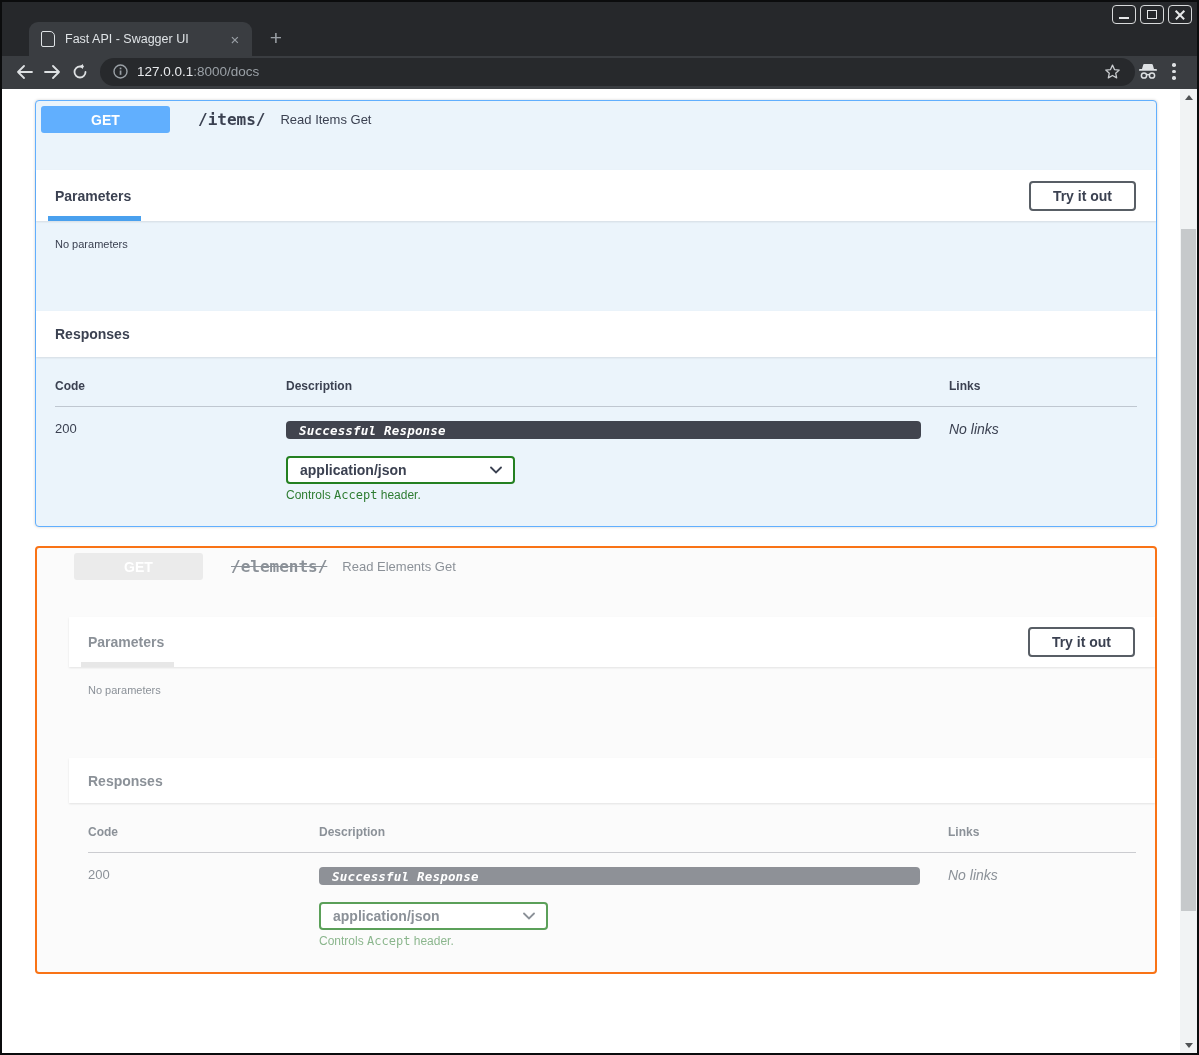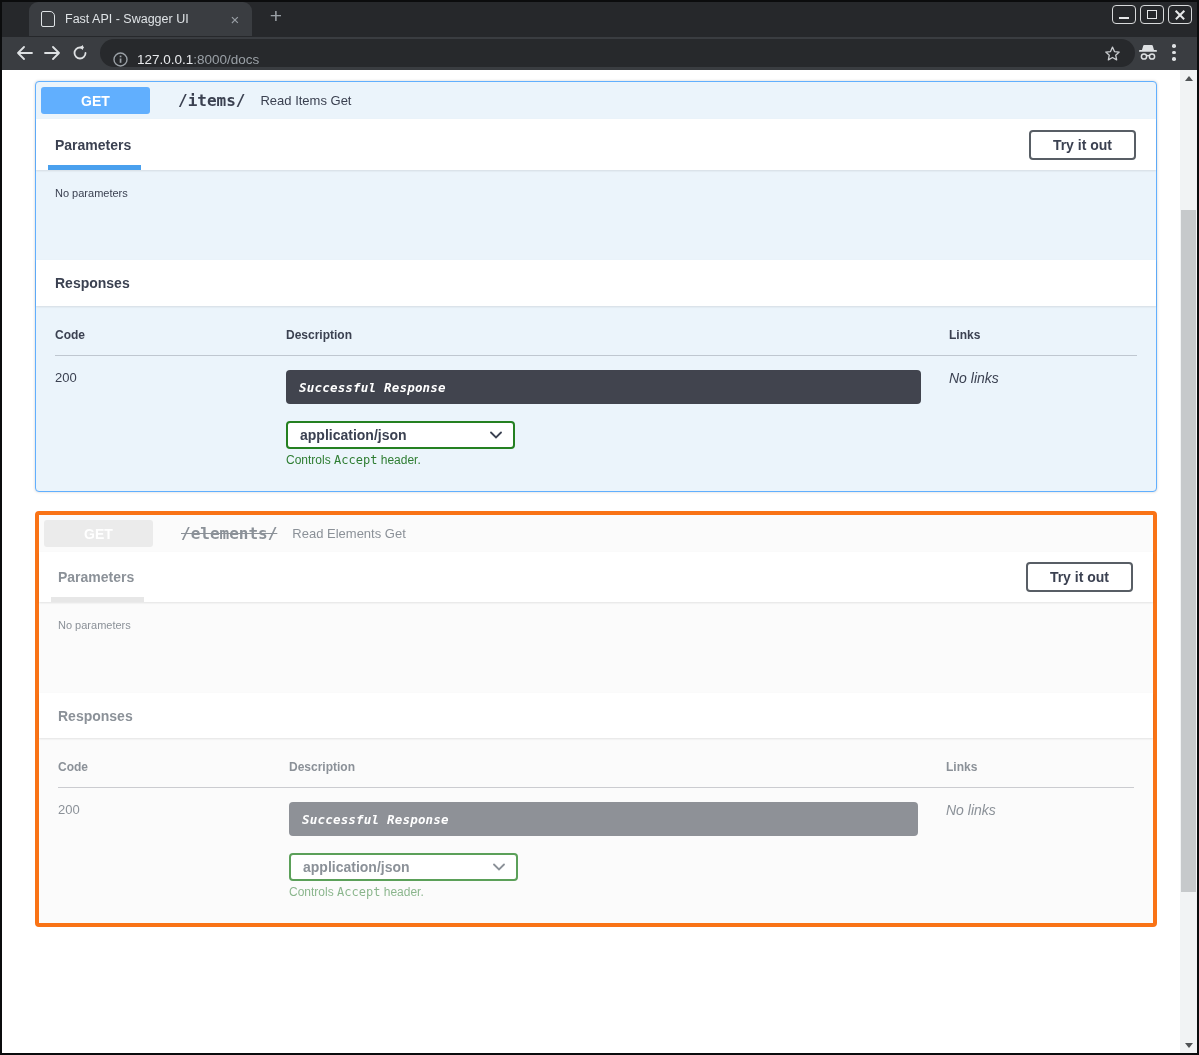--- a/index.html
+++ b/index.html
@@ -2,39 +2,39 @@
 <html><head>
 <meta charset="utf-8">
 <style>
   * { box-sizing: border-box; margin: 0; padding: 0; }
   html, body { width: 1199px; height: 1055px; }
   body { font-family: "Liberation Sans", sans-serif; }
 
   .window { width: 1199px; height: 1055px; background: #0b0c0d; padding: 2px 2px 2px 2px; display: flex; flex-direction: column; }
 
   
-  .tabstrip { height: 35px; background: #26282b; position: relative; display: flex; flex: none; }
+  .tabstrip { height: 54px; background: #26282b; position: relative; display: flex; align-items: flex-end; flex: none; }
   .tab { margin-left: 27px; width: 223px; height: 34px; background: #3a3d41; border-radius: 9px 9px 0 0; display: flex; align-items: center; padding: 0 8px 0 12px; }
   .favicon { width: 14px; height: 16px; border: 1.5px solid #dfe3e6; border-radius: 2px 5px 2px 2px; position: relative; flex: none; }
   .tab-title { color: #dfe3e6; font-size: 12.5px; margin-left: 10px; flex: 1; white-space: nowrap; overflow: hidden; }
   .tab-close { color: #9aa0a6; font-size: 15px; width: 18px; height: 18px; display: flex; align-items: center; justify-content: center; border-radius: 50%; cursor: pointer; }
   .newtab { color: #9aa0a6; font-size: 21px; font-weight: 300; width: 28px; height: 28px; display: flex; align-items: center; justify-content: center; margin: 0 0 4px 10px; border-radius: 50%; cursor: pointer; }
   .win-controls { position: absolute; top: 3px; right: 5px; display: flex; gap: 4px; }
   .win-btn { width: 24px; height: 19px; border: 1px solid #d8dadb; border-radius: 4px; display: flex; align-items: center; justify-content: center; cursor: pointer; }
   .glyph-min { width: 10px; height: 2px; background: #e6e8e9; margin-top: 6px; }
   .glyph-max { width: 10px; height: 9px; border: 1.5px solid #e6e8e9; }
   .glyph-x { position: relative; width: 10px; height: 10px; }
   .glyph-x::before, .glyph-x::after { content: ""; position: absolute; left: -1px; top: 4px; width: 12px; height: 1.7px; background: #e6e8e9; }
   .glyph-x::before { transform: rotate(45deg); }
   .glyph-x::after { transform: rotate(-45deg); }
 
   
   .toolbar { height: 33px; background: #3a3d41; display: flex; align-items: center; padding: 0 10px 2px 8px; flex: none; }
   .nav-btn { width: 28px; height: 28px; display: flex; align-items: center; justify-content: center; flex: none; cursor: pointer; }
-  .omnibox { flex: 1; height: 28px; background: #27292c; border-radius: 14px; display: flex; align-items: flex-end; padding: 0 10px 0 13px; margin-left: 6px; }
+  .omnibox { flex: 1; height: 28px; background: #27292c; border-radius: 14px; display: flex; align-items: center; padding: 0 10px 0 13px; margin-left: 6px; }
   .url { font-size: 13.5px; margin-left: 9px; white-space: nowrap; }
   .url .host { color: #e8eaed; }
   .url .rest { color: #9aa0a6; }
   .omni-spacer { flex: 1; }
   .tool-icon { width: 26px; height: 26px; display: flex; align-items: center; justify-content: center; flex: none; cursor: pointer; }
   .dots { display: flex; flex-direction: column; gap: 3px; }
   .dots i { width: 3.5px; height: 3.5px; border-radius: 50%; background: #dee1e3; }
 
   
   .page { flex: 1; background: #fff; position: relative; overflow: hidden; color: #3b4151; }
@@ -46,53 +46,53 @@
   .scroll-arrow.bottom { position: absolute; bottom: 0; left: 0; right: 0; }
 
   .content { position: absolute; left: 0; top: 0; right: 17px; bottom: 0; padding: 2px 23px 0 33px; }
 
   .tag-header { display: flex; align-items: center; justify-content: space-between; padding: 11px 28px 10px 7px; border-bottom: 1px solid #b3b8bd; cursor: pointer; }
   .tag-title { font-size: 24px; font-weight: bold; color: #3b4151; }
 
   
   .opblock { border-radius: 4px; margin-top: 9px; }
   .opblock.get { background: #ebf4fb; border: 1px solid #61affe; box-shadow: 0 0 3px rgba(0,0,0,.18); }
-  .opblock.deprecated { background: #fbfbfb; border: 4px solid #f97316; margin-top: 19px; }
+  .opblock.deprecated { background: #fbfbfb; border: 2px solid #f97316; margin-top: 19px; padding-left: 32px; }
 
   .op-summary { display: flex; align-items: center; padding: 5px; height: 37px; cursor: pointer; }
-  .method-badge { width: 109px; height: 27px; border-radius: 3px; background: #61affe; color: #fff; font-weight: bold; font-size: 14px; display: flex; align-items: center; justify-content: center; flex: none; }
+  .method-badge { width: 129px; height: 27px; border-radius: 3px; background: #61affe; color: #fff; font-weight: bold; font-size: 14px; display: flex; align-items: center; justify-content: center; flex: none; }
   .deprecated .method-badge { background: #ebebeb; }
   .op-path { font-family: "DejaVu Sans Mono", monospace; font-weight: bold; font-size: 16px; color: #3b4151; margin-left: 28px; }
   .deprecated .op-path { color: #8b9198; text-decoration: line-through; }
   .op-desc { font-size: 13px; color: #3b4151; margin-left: 15px; }
   .deprecated .op-desc { color: #8b9198; }
 
   .dep-warning { padding: 17px 0 16px 19px; font-size: 13px; font-weight: bold; color: #8b9198; }
 
-  .section-header { background: #fff; height: 51px; display: flex; align-items: center; justify-content: space-between; padding-right: 20px; box-shadow: 0 1px 2px rgba(0,0,0,.1); position: relative; }
+  .section-header { background: #fff; height: 51px; display: flex; align-items: center; justify-content: space-between; padding-right: 20px; box-shadow: 0 1px 2px rgba(0,0,0,.1); position: relative; margin-top: 32px; }
   .deprecated .section-header { height: 50px; }
   .tab-item { margin-left: 19px; height: 100%; display: flex; align-items: center; font-size: 14px; font-weight: bold; color: #3b4151; position: relative; cursor: pointer; }
   .tab-item::after { content: ""; position: absolute; left: -7px; width: 93px; bottom: 0; height: 5px; background: #49a0ee; }
   .deprecated .tab-item { color: #8b9198; }
   .deprecated .tab-item::after { background: #e7e7e7; }
   .btn-try { border: 2px solid #585e65; border-radius: 4px; background: transparent; color: #3b4151; font-weight: bold; font-size: 14px; font-family: "Liberation Sans", sans-serif; padding: 0 22px; height: 30px; cursor: pointer; text-align: right; }
 
   .params-body { padding: 17px 20px 61px 19px; font-size: 11px; color: #3b4151; }
   .deprecated .params-body { color: #8b9198; padding-bottom: 62px; }
 
   .responses-header { background: #fff; height: 46px; display: flex; align-items: center; padding-left: 19px; font-size: 14px; font-weight: bold; color: #3b4151; box-shadow: 0 1px 2px rgba(0,0,0,.1); }
   .deprecated .responses-header { height: 45px; color: #8b9198; }
 
   .responses-body { padding: 22px 19px 24px 19px; }
   .res-grid { display: grid; grid-template-columns: 231px 1fr 188px; }
   .res-head { font-size: 12px; font-weight: bold; color: #3b4151; padding-bottom: 13px; border-bottom: 1px solid rgba(59,65,81,.25); }
   .deprecated .res-head { color: #8b9198; }
   .res-row { padding-top: 14px; font-size: 13px; }
   .deprecated .res-row { color: #8b9198; }
-  .res-desc-block { background: #41444e; border-radius: 4px; color: #fff; height: 34px; display: flex; align-items: center; padding: 0 13px; margin-right: 28px; font-family: "DejaVu Sans Mono", monospace; font-style: italic; font-weight: 600; font-size: 12.5px; letter-spacing: .2px; }
+  .res-desc-block { background: #41444e; border-radius: 4px; color: #fff; height: 18px; display: flex; align-items: center; padding: 0 13px; margin-right: 28px; font-family: "DejaVu Sans Mono", monospace; font-style: italic; font-weight: 600; font-size: 12.5px; letter-spacing: .2px; }
   .deprecated .res-desc-block { background: #8e9197; }
   .media-select { margin-top: 17px; width: 229px; height: 28px; background: #fff; border: 2px solid #248021; border-radius: 4px; display: flex; align-items: center; justify-content: space-between; padding: 0 11px 0 12px; font-size: 14px; font-weight: bold; color: #3b4151; cursor: pointer; }
   .deprecated .media-select { color: #8b9198; border-color: rgba(36,128,33,.75); }
   .accept-note { margin-top: 4px; font-size: 12px; color: #2e7d32; }
   .accept-note .code { font-family: "DejaVu Sans Mono", monospace; }
   .deprecated .accept-note { opacity: .55; }
   .links-cell { font-size: 14px; font-style: italic; color: #3b4151; }
   .deprecated .links-cell { color: #8b9198; }
   svg { display: block; }
 </style>

